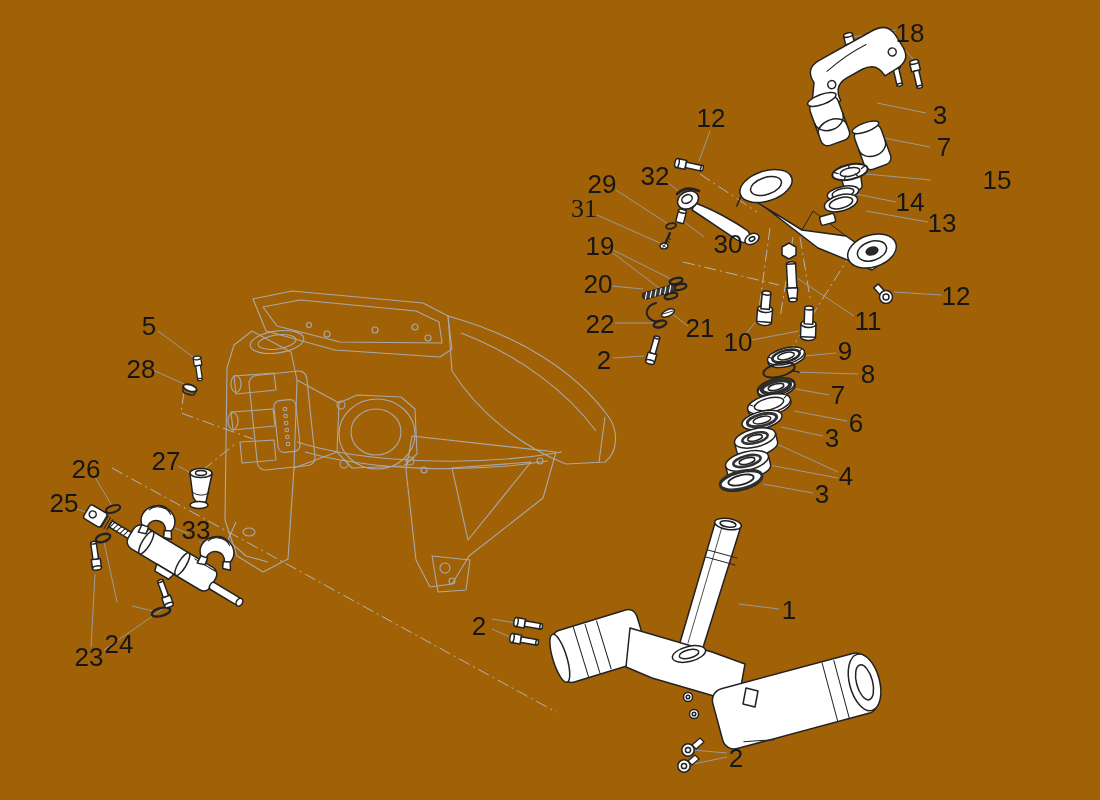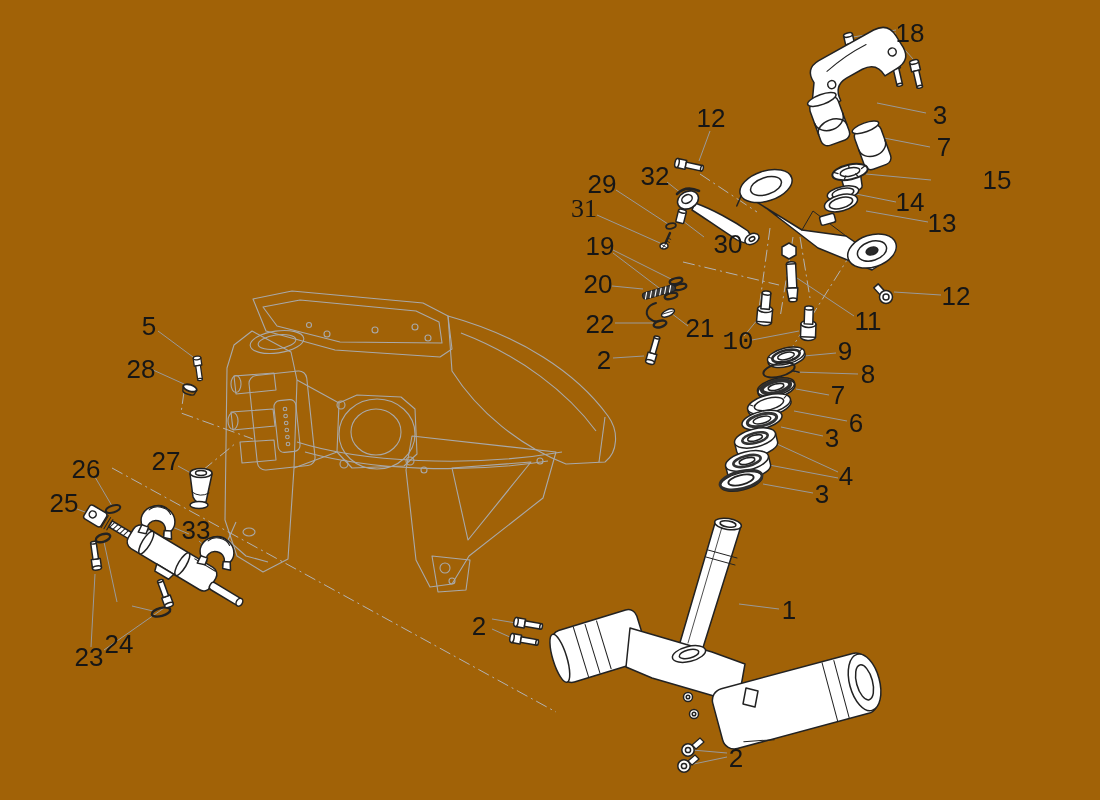--- a/index.html
+++ b/index.html
@@ -456,21 +456,21 @@
       <div class="callout" style="left: 584px; top: 209px; color: rgb(22, 22, 22); font-family: Liberation Serif, serif;">31</div>
       <div class="callout" style="left: 942px; top: 223px; color: rgb(22, 22, 22);">13</div>
       <div class="callout" style="left: 728px; top: 244px; color: rgb(22, 22, 22);">30</div>
       <div class="callout" style="left: 600px; top: 246px; color: rgb(22, 22, 22);">19</div>
       <div class="callout" style="left: 598px; top: 284px; color: rgb(22, 22, 22);">20</div>
       <div class="callout" style="left: 956px; top: 296px; color: rgb(22, 22, 22);">12</div>
       <div class="callout" style="left: 868px; top: 321px; color: rgb(22, 22, 22);">11</div>
       <div class="callout" style="left: 600px; top: 324px; color: rgb(22, 22, 22);">22</div>
       <div class="callout" style="left: 700px; top: 328px; color: rgb(22, 22, 22);">21</div>
       <div class="callout" style="left: 149px; top: 326px; color: rgb(22, 22, 22);">5</div>
-      <div class="callout" style="left: 738px; top: 342px; color: rgb(22, 22, 22); font-family: Liberation Mono, monospace;">10</div>
+      <div class="callout" style="left: 738px; top: 342px; color: rgb(22, 22, 22);">10</div>
       <div class="callout" style="left: 845px; top: 351px; color: rgb(22, 22, 22);">9</div>
       <div class="callout" style="left: 604px; top: 360px; color: rgb(22, 22, 22);">2</div>
       <div class="callout" style="left: 141px; top: 369px; color: rgb(22, 22, 22);">28</div>
       <div class="callout" style="left: 868px; top: 374px; color: rgb(22, 22, 22);">8</div>
       <div class="callout" style="left: 838px; top: 395px; color: rgb(22, 22, 22);">7</div>
       <div class="callout" style="left: 856px; top: 423px; color: rgb(22, 22, 22);">6</div>
       <div class="callout" style="left: 832px; top: 438px; color: rgb(22, 22, 22);">3</div>
       <div class="callout" style="left: 86px; top: 469px; color: rgb(22, 22, 22);">26</div>
       <div class="callout" style="left: 166px; top: 461px; color: rgb(22, 22, 22);">27</div>
       <div class="callout" style="left: 846px; top: 476px; color: rgb(22, 22, 22);">4</div>

